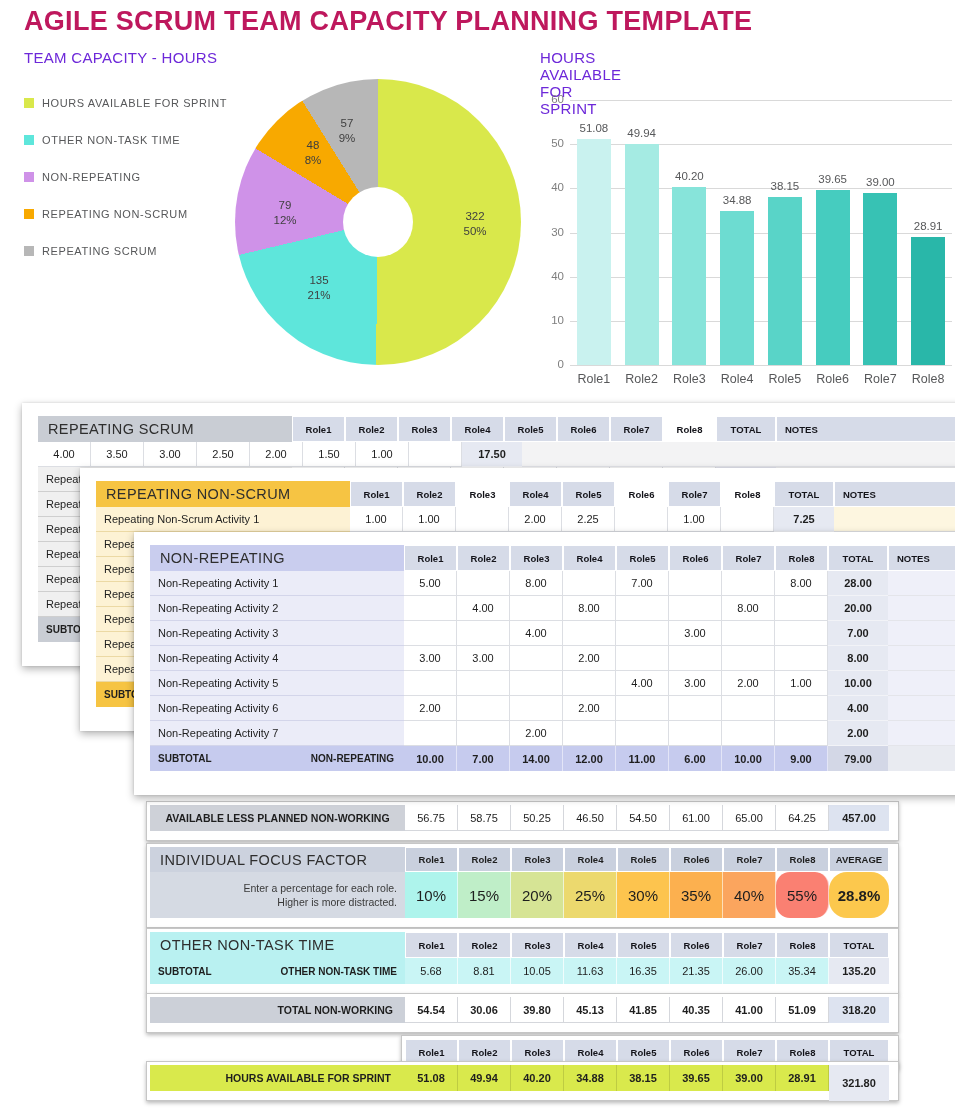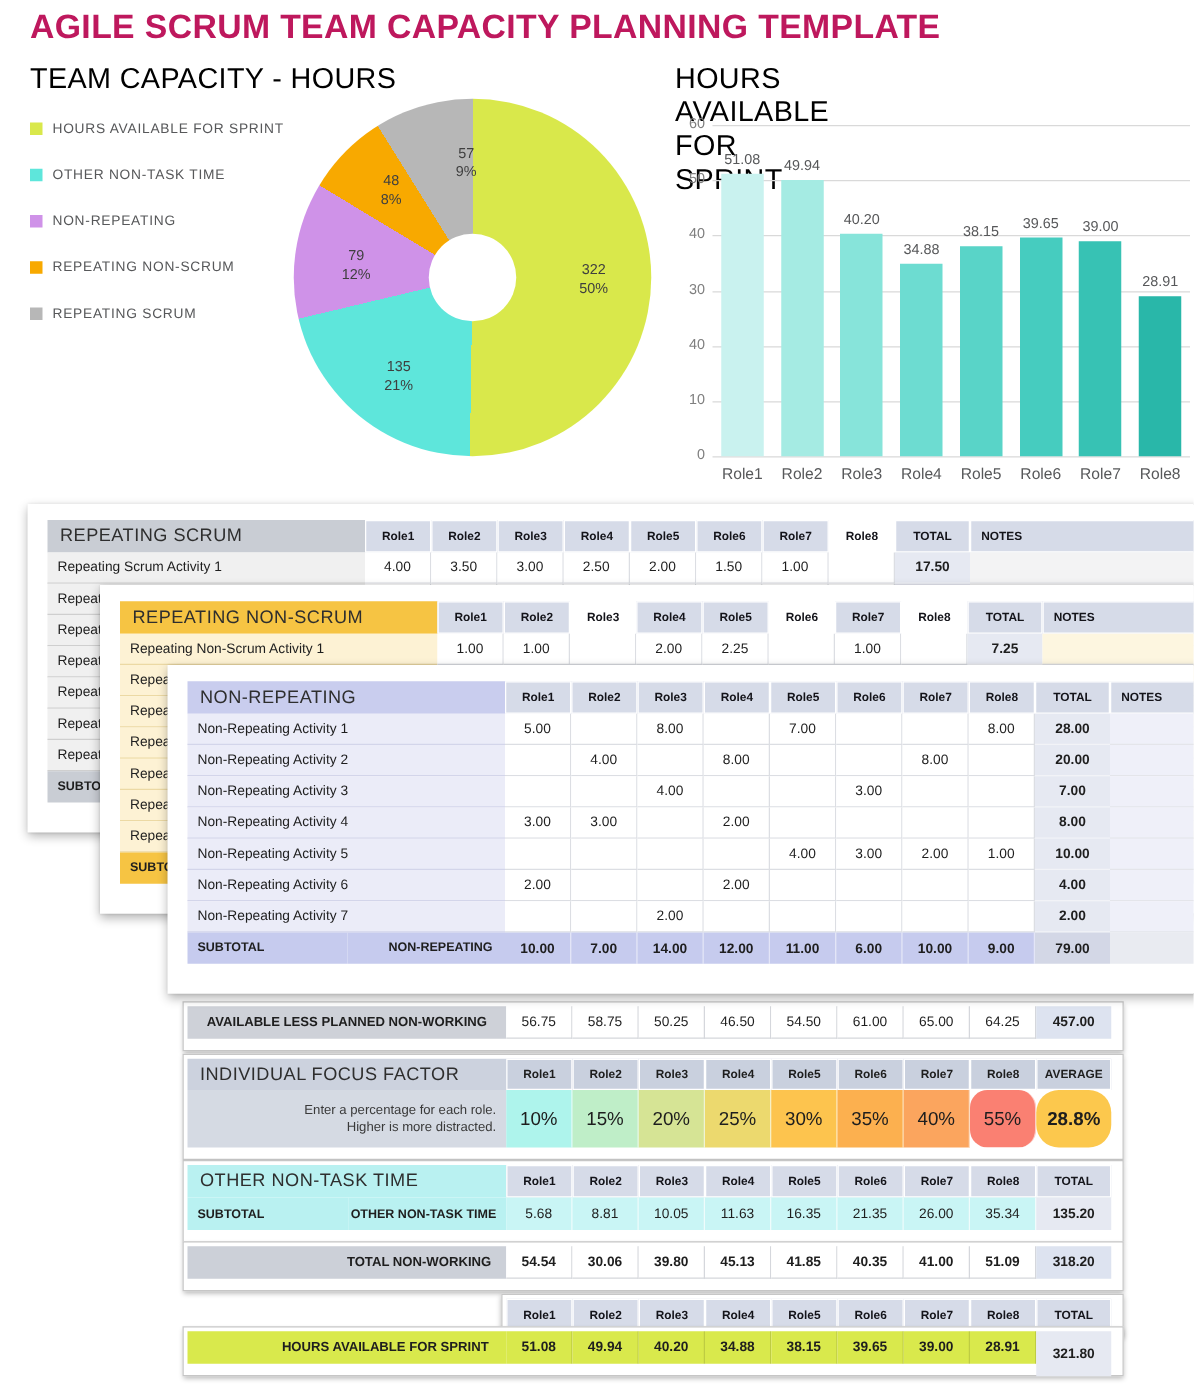--- a/index.html
+++ b/index.html
@@ -1,20 +1,20 @@
 <!DOCTYPE html>
 <html><head>
 <meta charset="utf-8">
 <style>
   html,body{margin:0;padding:0;background:#fff;}
   .page{position:relative;width:955px;height:1110px;background:#fff;overflow:hidden;
         font-family:"Liberation Sans", sans-serif;}
   h1,h2{margin:0;font-weight:700;}
   .h1{position:absolute;left:24px;top:6px;font-size:27px;letter-spacing:.3px;color:#be185d;}
-  .h2{position:absolute;font-size:23px;font-weight:400;color:#000000;letter-spacing:.3px;}
+  .h2{position:absolute;font-size:15px;font-weight:400;color:#6d28d9;letter-spacing:.3px;}
   .h2.pie{left:24px;top:49px;}
   .h2.bar{left:540px;top:49px;}
 
   
   .legend{position:absolute;left:24px;top:97px;}
   .lg-item{display:flex;align-items:center;height:12px;margin-bottom:25px;}
   .lg-sw{width:10px;height:10px;margin-right:8px;flex:0 0 auto;}
   .lg-tx{font-size:11px;color:#57585a;letter-spacing:.6px;white-space:nowrap;}
 
   
@@ -136,24 +136,24 @@
         <span class="lg-tx">REPEATING NON-SCRUM</span>
       </div>
       <div class="lg-item">
         <span class="lg-sw" style="background: rgb(183, 183, 183);"></span>
         <span class="lg-tx">REPEATING SCRUM</span>
       </div>
     </div>
   <div class="donut" id="donut" style="background: conic-gradient(rgb(217, 232, 75) 0%, rgb(217, 232, 75) 50.234%, rgb(94, 230, 219) 50.234%, rgb(94, 230, 219) 71.2949%, rgb(207, 146, 232) 71.2949%, rgb(207, 146, 232) 83.6193%, rgb(248, 169, 0) 83.6193%, rgb(248, 169, 0) 91.1076%, rgb(183, 183, 183) 91.1076%, rgb(183, 183, 183) 100%);">
     <div class="donut-hole"></div>
   <div class="pie-lb" style="left: 240px; top: 145px;">322<br>50%</div>
-      <div class="pie-lb" style="left: 84px; top: 223px;">135<br>21%</div>
+      <div class="pie-lb" style="left: 84px; top: 209px;">135<br>21%</div>
       <div class="pie-lb" style="left: 50px; top: 134px;">79<br>12%</div>
       <div class="pie-lb" style="left: 78px; top: 74px;">48<br>8%</div>
-      <div class="pie-lb" style="left: 138px; top: 52px;">57<br>9%</div>
+      <div class="pie-lb" style="left: 112px; top: 52px;">57<br>9%</div>
     </div>
   <div class="barchart" id="barchart">
       <div class="grid" style="top: 280px;"></div>
       <div class="ytick" style="top: 273px;">0</div>
       <div class="grid" style="top: 235.833px;"></div>
       <div class="ytick" style="top: 228.833px;">10</div>
       <div class="grid" style="top: 191.667px;"></div>
       <div class="ytick" style="top: 184.667px;">40</div>
       <div class="grid" style="top: 147.5px;"></div>
       <div class="ytick" style="top: 140.5px;">30</div>
@@ -197,21 +197,20 @@
         <div class="c hcell">Role3</div>
         <div class="c hcell">Role4</div>
         <div class="c hcell">Role5</div>
         <div class="c hcell">Role6</div>
         <div class="c hcell">Role7</div>
         <div class="c hcell nofill">Role8</div>
         <div class="c hcell htotal">TOTAL</div>
         <div class="c hcell hnotes">NOTES</div>
       </div>
       <div class="r">
-        <div class="c namec">Repeating Scrum Activity 1</div>
         <div class="c valc">4.00</div>
         <div class="c valc">3.50</div>
         <div class="c valc">3.00</div>
         <div class="c valc">2.50</div>
         <div class="c valc">2.00</div>
         <div class="c valc">1.50</div>
         <div class="c valc">1.00</div>
         <div class="c valc"></div>
         <div class="c totc">17.50</div>
         <div class="c notc"></div>

